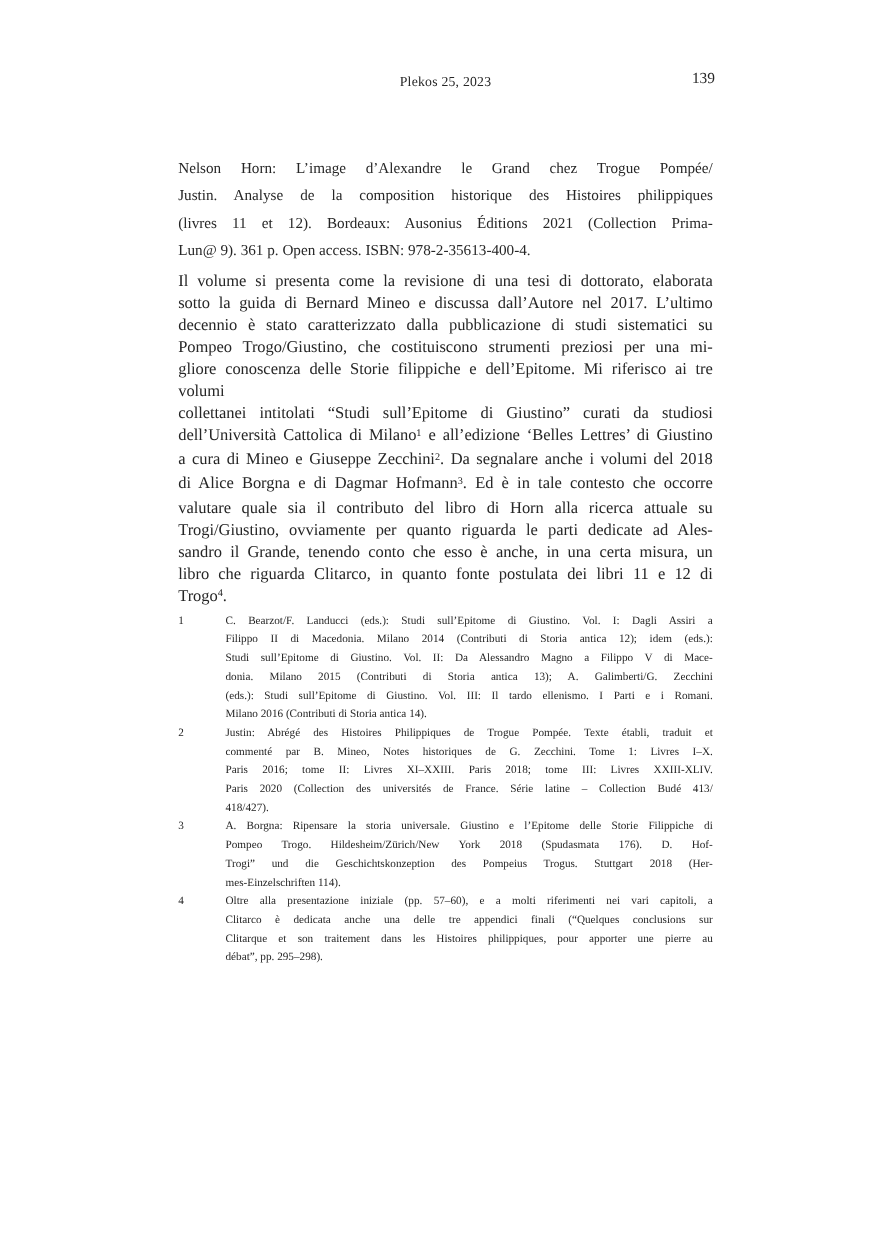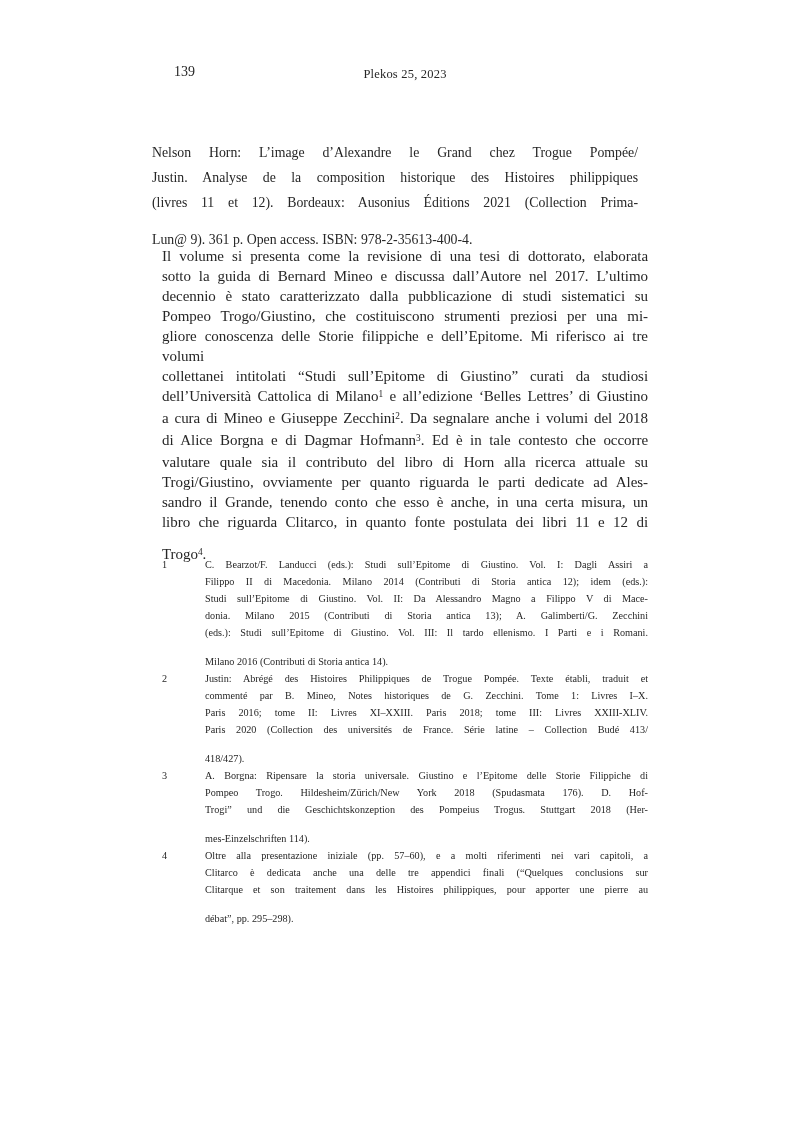--- a/index.html
+++ b/index.html
@@ -22,30 +22,30 @@
     left: 162px;
     width: 486px;
     text-align: center;
     font-size: 12.5px;
     line-height: 16px;
     letter-spacing: 0.2px;
   }
   .page-num {
     position: absolute;
     top: 63px;
-    left: 174px;
+    left: 164px;
     width: 486px;
-    text-align: left;
+    text-align: right;
     font-size: 14px;
     line-height: 18px;
   }
   .title-block {
     position: absolute;
     top: 140px;
-    left: 152px;
+    left: 162px;
     width: 486px;
     font-size: 13.8px;
     line-height: 25px;
   }
   .body-block {
     position: absolute;
     top: 246px;
     left: 162px;
     width: 486px;
     font-size: 15px;
@@ -70,21 +70,20 @@
   .fn-text {
     width: 443px;
     flex: none;
   }
   .line {
     text-align: justify;
     text-align-last: justify;
   }
   .line.noj {
     text-align-last: left;
-    margin-top: 12px;
   }
   .it {
   }
   .sup {
     font-size: 0.62em;
     position: relative;
     top: -0.45em;
     letter-spacing: 0;
   }
 </style>

